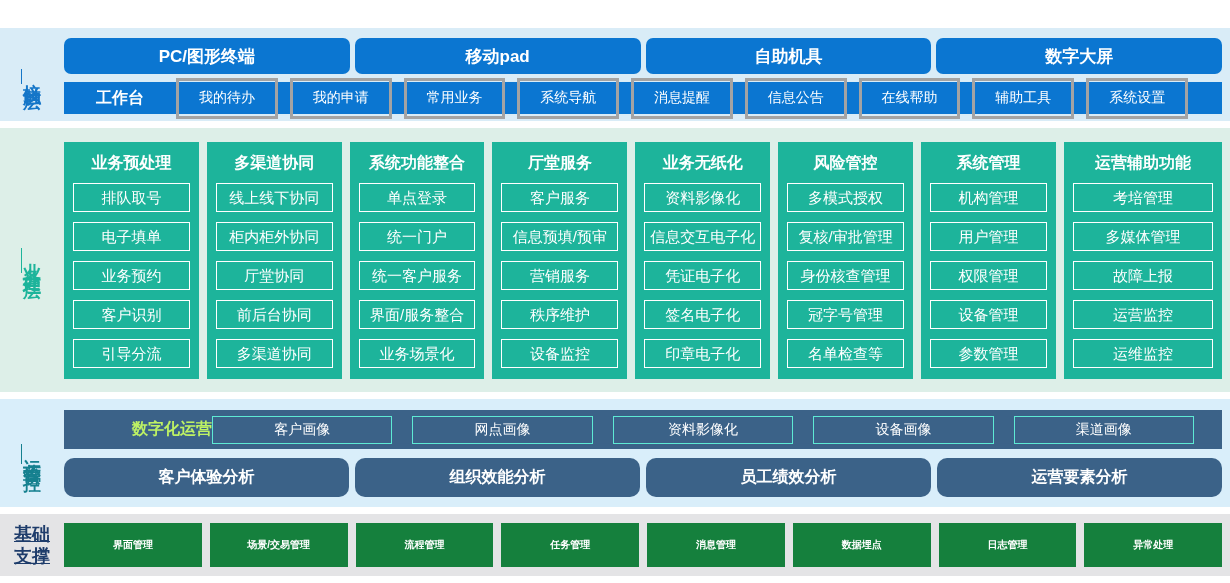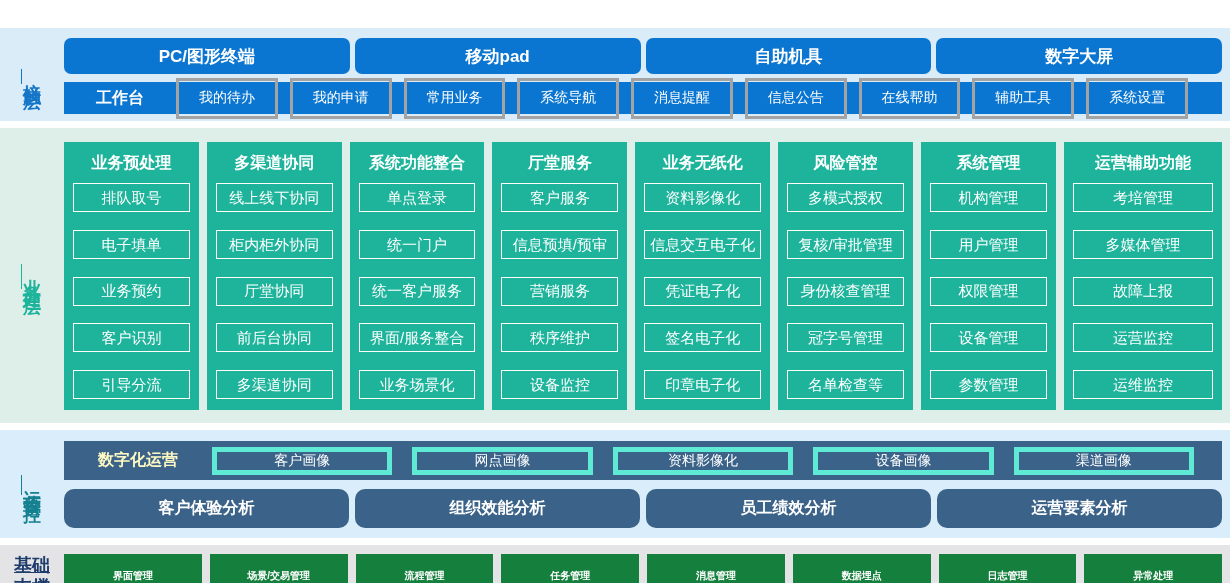--- a/index.html
+++ b/index.html
@@ -41,21 +41,21 @@
   }
   .wb-label { flex:0 0 112px; text-align:center; color:#fff; font-weight:bold; font-size:16px; }
   .wb-items { flex:1; display:flex; gap:12px; }
   .wb-item {
     flex:1; height:41px; border:3px solid #a3a3a3;
     color:#fff; font-size:14px;
     display:flex; align-items:center; justify-content:center; white-space:nowrap;
   }
 
   
-  .sec-business { background:#ddefe8; height:295px; padding:14px 8px 13px 0; }
+  .sec-business { background:#ddefe8; height:264px; padding:14px 8px 13px 0; }
   .columns { flex:1; display:flex; gap:8px; }
   .bcolumn {
     flex:1; background:#1db49b; padding:7px 9px 11px;
     display:flex; flex-direction:column;
   }
   .bcolumn:last-child { flex:1.2; }
   .bcol-title { color:#fff; font-weight:bold; font-size:16px; text-align:center; padding:4px 0 9px; white-space:nowrap; }
   .bcol-items { flex:1; display:flex; flex-direction:column; justify-content:space-between; }
   .bcol-item {
     border:1px solid #ffffff; min-height:29px;
@@ -63,24 +63,24 @@
     color:#fff; font-size:15px; text-align:center; line-height:1.15; padding:1px 3px;
   }
 
   
   .sec-ops { background:#d9eefa; height:108px; padding:11px 8px 10px 0; }
   .ops-body { flex:1; display:flex; flex-direction:column; }
   .digital-bar {
     height:39px; background:#3b6288;
     display:flex; align-items:center; padding-right:28px;
   }
-  .digital-label { flex:0 0 148px; text-align:center; color:#fef9c3; font-weight:bold; font-size:16px; }
+  .digital-label { flex:0 0 148px; text-align:right; color:#bef264; font-weight:bold; font-size:16px; }
   .digital-items { flex:1; display:flex; gap:20px; }
   .digital-item {
-    flex:1; height:28px; border:5px solid #5eead4;
+    flex:1; height:28px; border:1px solid #5eead4;
     color:#fff; font-size:14px;
     display:flex; align-items:center; justify-content:center; white-space:nowrap;
   }
   .analysis-row { margin-top:9px; display:flex; gap:6px; height:39px; }
   .analysis-item {
     flex:1; background:#3b6288; border-radius:10px;
     color:#fff; font-weight:bold; font-size:16px;
     display:flex; align-items:center; justify-content:center;
   }
 

